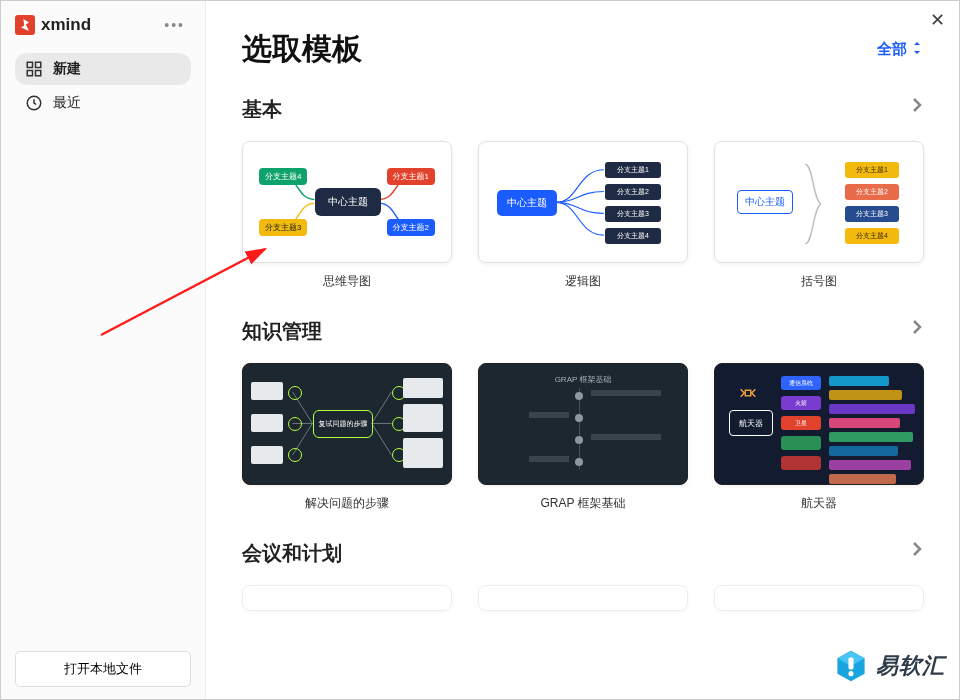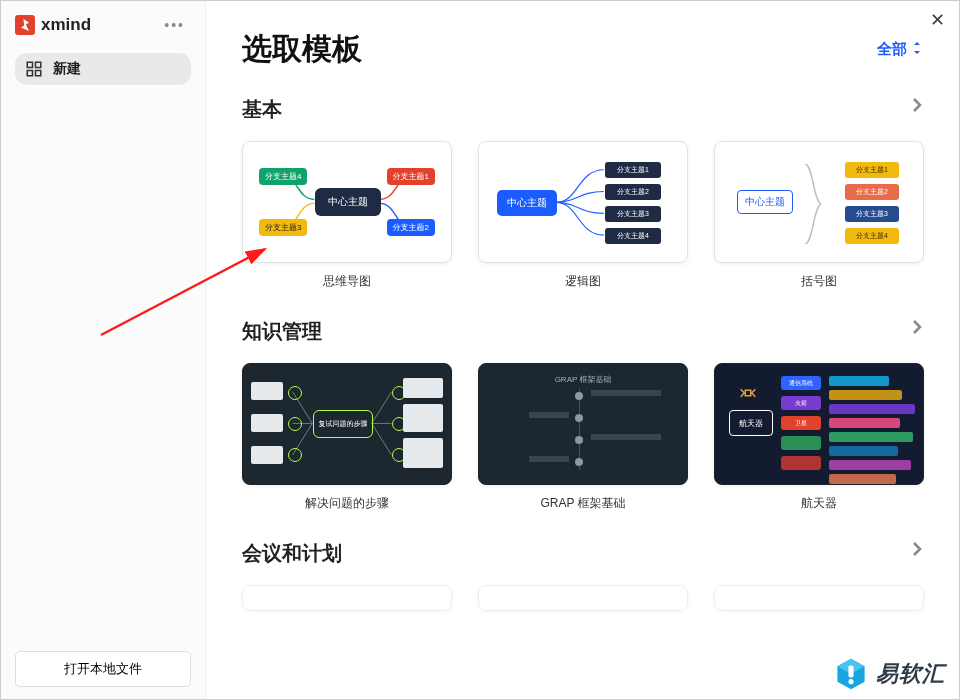--- a/index.html
+++ b/index.html
@@ -73,21 +73,21 @@
   .t-dark3 .sat { position:absolute; left:22px; top:18px; width:22px; height:22px; color:#e9a13b; }
   .t-dark3 .col { position:absolute; left:66px; top:12px; display:flex; flex-direction:column; gap:6px; }
   .t-dark3 .pill { width:40px; height:14px; border-radius:3px; font-size:6px; color:#fff; display:flex;align-items:center;justify-content:center; }
   .t-dark3 .bars { position:absolute; left:114px; top:12px; display:flex; flex-direction:column; gap:4px; }
   .t-dark3 .bar { height:10px; border-radius:2px; }
 
   
   .arrow { position:absolute; left:96px; top:242px; width:176px; height:96px; pointer-events:none; z-index:60; }
 
   
-  .watermark { position:absolute; right:14px; bottom:8px; display:flex; align-items:center; gap:8px; z-index:70; }
+  .watermark { position:absolute; right:14px; bottom:16px; display:flex; align-items:center; gap:8px; z-index:70; }
   .wm-logo { width:34px; height:34px; }
   .wm-text { font-size:22px; font-weight:800; color:#2e3b48; letter-spacing:1px; font-style:italic; }
 
   
   .main::-webkit-scrollbar { width:10px; }
   .main::-webkit-scrollbar-thumb { background:#d4d4d4; border-radius:5px; }
 </style>
 </head>
 <body>
 
@@ -108,20 +108,29 @@
       <div class="nav-item active">
         <span class="nav-icn">
           <svg viewBox="0 0 24 24" width="18" height="18" fill="none" stroke="currentColor" stroke-width="2">
               <rect x="3" y="3" width="7" height="7"></rect>
               <rect x="14" y="3" width="7" height="7"></rect>
               <rect x="3" y="14" width="7" height="7"></rect>
               <rect x="14" y="14" width="7" height="7"></rect>
             </svg>
         </span>
         <span>新建</span>
+      </div>
+      <div class="nav-item">
+        <span class="nav-icn">
+          <svg viewBox="0 0 24 24" width="18" height="18" fill="none" stroke="currentColor" stroke-width="2">
+              <circle cx="12" cy="12" r="9"></circle>
+              <path d="M12 7v5l3 2"></path>
+            </svg>
+        </span>
+        <span>最近</span>
       </div>
 
       <div class="open-local">
         <span>打开本地文件</span>
       </div>
     </div>
 
     <div class="main">
 
       <div class="header-row">

